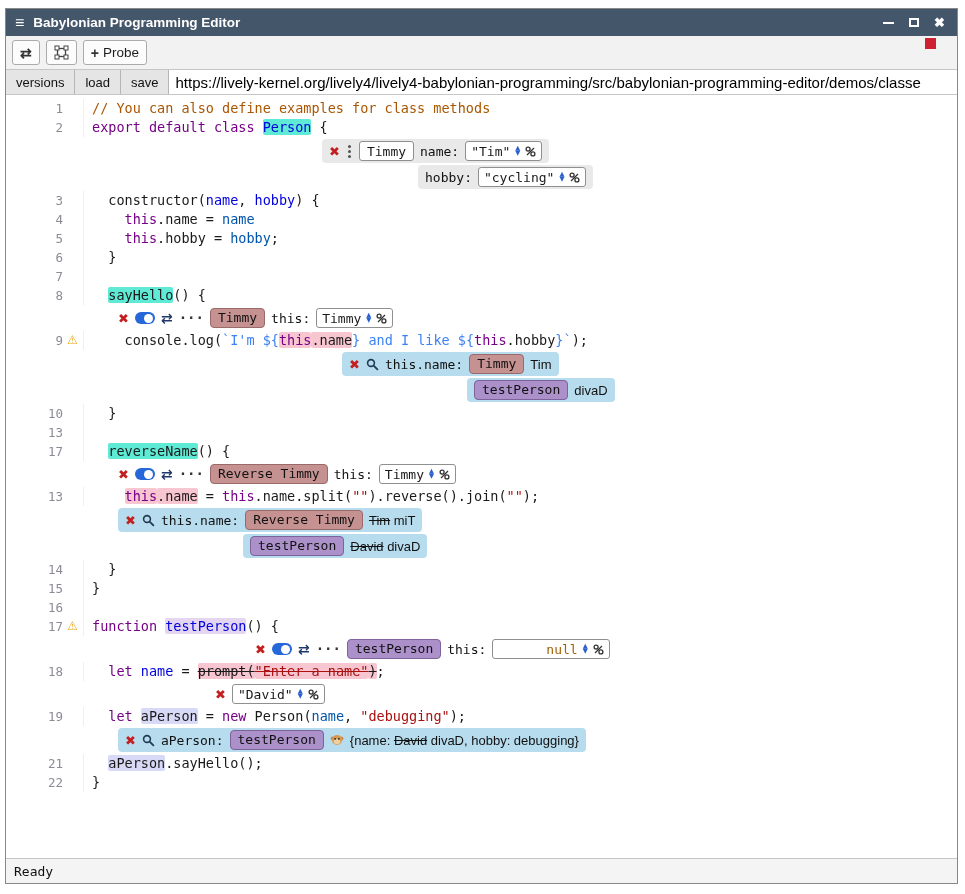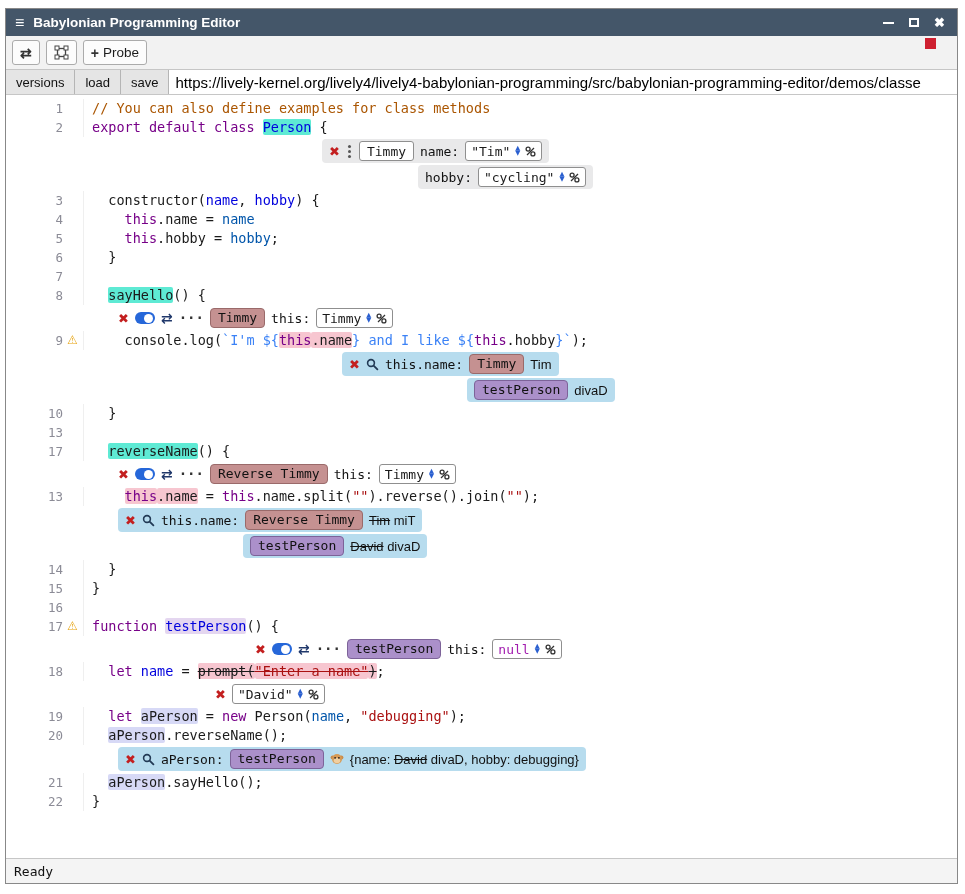--- a/index.html
+++ b/index.html
@@ -60,21 +60,21 @@
   .activation-pill,.replacement-pill{background:transparent;padding:1px 0;}
   .badge{border-radius:4px;padding:0 7px;font-family:"DejaVu Sans Mono",monospace;font-size:13px;
          color:#111;line-height:18px;cursor:pointer;}
   .badge-rose{background:#c59191;border:1px solid #9a6a6a;}
   .badge-purple{background:#ab90ca;border:1px solid #7d6399;}
   .valuebox{display:inline-flex;align-items:center;gap:5px;background:#fff;border:1px solid #8f8f8f;
             border-radius:3px;padding:0 5px;height:20px;font-family:"DejaVu Sans Mono",monospace;
             font-size:13px;cursor:text;}
   .namebox{background:#fff;border:1px solid #8f8f8f;border-radius:3px;padding:0 7px;height:20px;
            display:inline-flex;align-items:center;font-family:"DejaVu Sans Mono",monospace;font-size:13px;}
-  .vmuted{color:#a21caf;}
+  .vmuted{color:#a16207;margin-left:48px;}
   .spin{display:flex;flex-direction:column;justify-content:center;line-height:5.5px;font-size:6.5px;
         color:#2a5fd0;cursor:pointer;font-family:"DejaVu Sans",sans-serif;}
   .icon-del{color:#c31f1f;font-weight:bold;font-size:13px;line-height:1;cursor:pointer;
             font-family:"DejaVu Sans",sans-serif;}
   .toggle{width:20px;height:12px;border-radius:7px;background:#2667d9;position:relative;
           display:inline-block;cursor:pointer;}
   .toggle::after{content:"";position:absolute;right:1.5px;top:1.5px;width:9px;height:9px;
           border-radius:50%;background:#fff;}
   .icon-swap{color:#20386b;font-weight:bold;font-size:14px;line-height:1;cursor:pointer;
              font-family:"DejaVu Sans",sans-serif;}
@@ -495,27 +495,20 @@
       </div>
       <div class="code-row">
         <div class="gutter">
           <span class="gutter-num">19</span>
           <span class="warn-slot"></span>
         </div>
         <div class="code-line"><span class="tk-plain">  </span><span class="tk-kw">let</span><span class="tk-plain"> </span><span class="tk-plain mk-lav2">aPerson</span><span class="tk-plain"> = </span><span class="tk-kw">new</span><span class="tk-plain"> Person(</span><span class="tk-var2">name</span><span class="tk-plain">, </span><span class="tk-str">"debugging"</span><span class="tk-plain">);</span></div>
       </div>
       <div class="code-row">
         <div class="gutter">
-          <span class="gutter-num">20</span>
-          <span class="warn-slot"></span>
-        </div>
-        <div class="code-line"><span class="tk-plain">  </span><span class="tk-plain mk-lav2">aPerson</span><span class="tk-plain">.reverseName();</span></div>
-      </div>
-      <div class="code-row">
-        <div class="gutter">
           <span class="gutter-num"></span>
           <span class="warn-slot"></span>
         </div>
         <div class="widget-content">
           <div class="wrow">
             <span class="pill probe-pill" style="margin-left: 26px;">
               <span class="icon-del">✖</span>
               <span class="icon-mag">
                 <svg width="13" height="13" viewBox="0 0 13 13">
                   <circle cx="5" cy="5" r="3.4" fill="none" stroke="#223a55" stroke-width="1.6"></circle>

